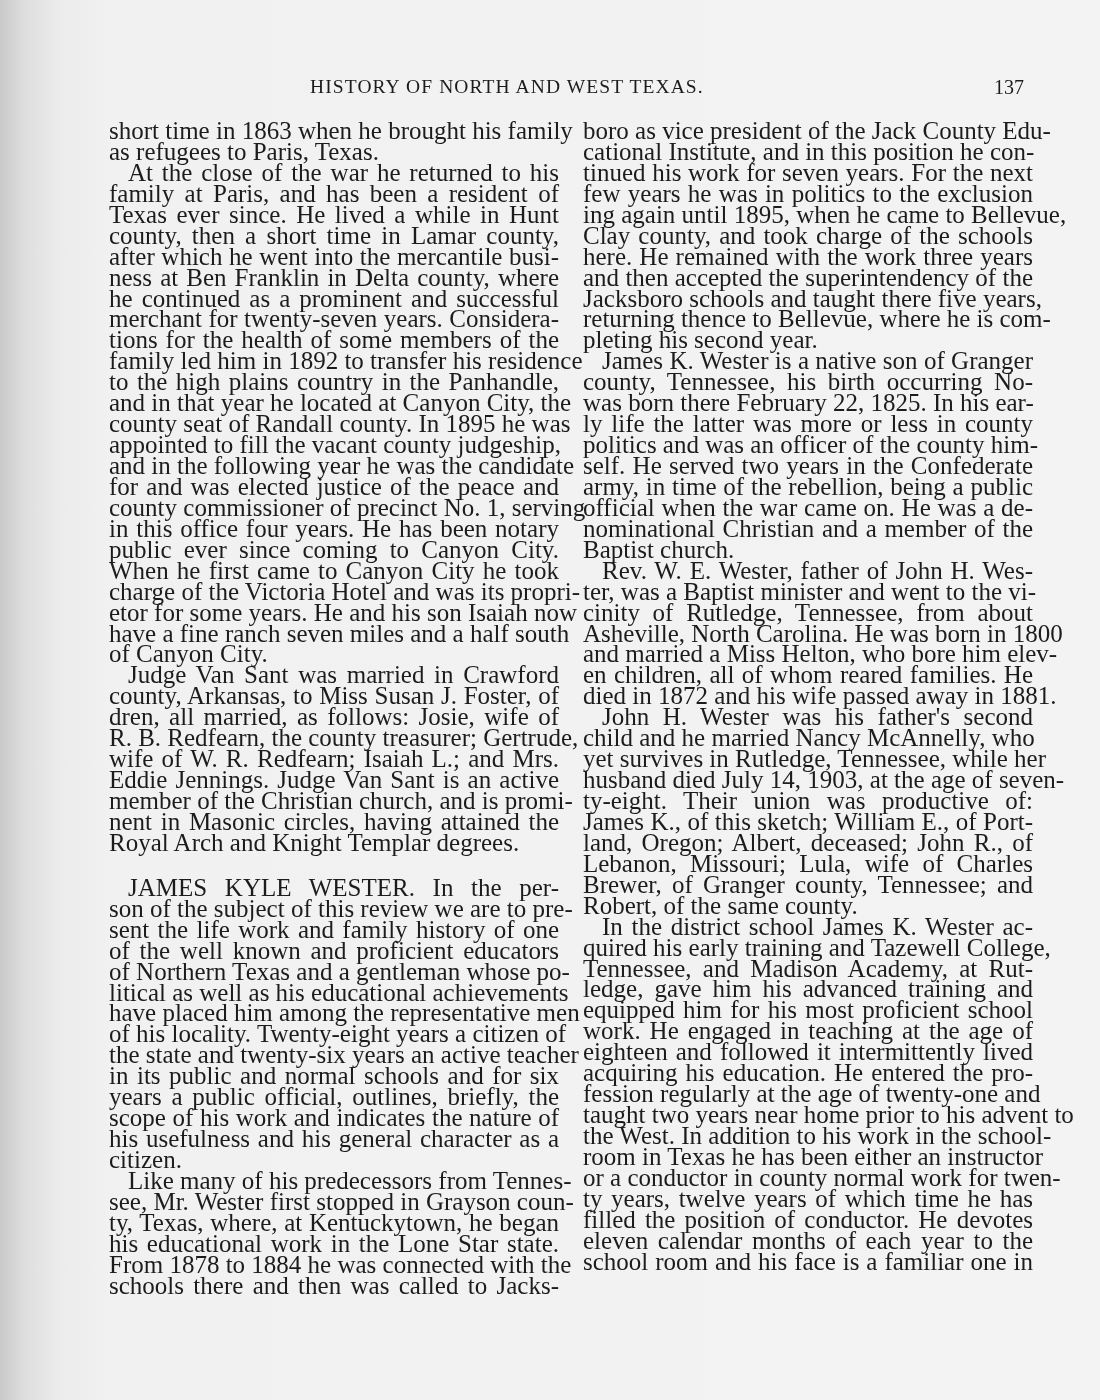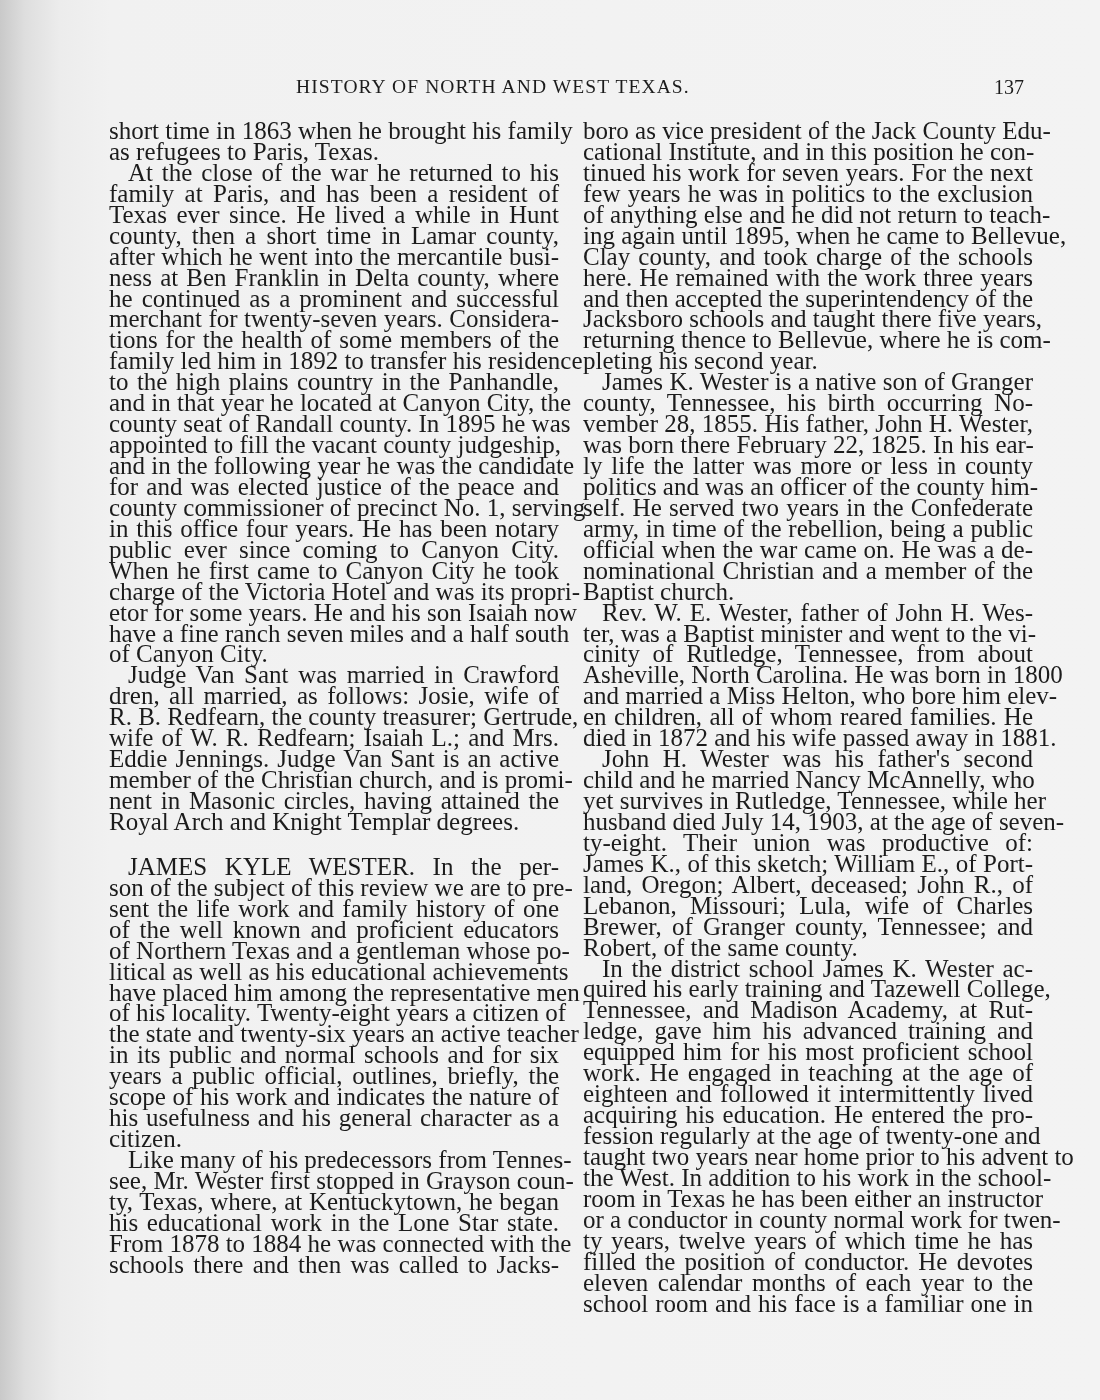--- a/index.html
+++ b/index.html
@@ -7,21 +7,21 @@
       width: 1100px; height: 1400px; overflow: hidden;
       background: linear-gradient(to right, #c9c9c9 0px, #dedede 25px, #ececec 60px, #f1f1f1 110px, #f3f3f3 100%);
       font-family: "Liberation Serif", "DejaVu Serif", serif;
       color: #1c1c1c;
       position: relative;
     }
     .running-head {
       position: absolute; top: 76px; left: 0; width: 1100px; height: 26px;
     }
     .running-title {
-      position: absolute; left: 296px; top: 0;
+      position: absolute; left: 310px; top: 0;
       font-size: 19.5px; letter-spacing: 1.1px; white-space: nowrap;
     }
     .page-number {
       position: absolute; left: 994px; top: 0; font-size: 20px; text-align: right;
     }
     .col {
       position: absolute; top: 121px; width: 450px;
       font-size: 25px; line-height: 20.95px;
     }
     .col-left { left: 109px; }
@@ -68,20 +68,21 @@
       <span class="ln">in this office four years.  He has been notary</span>
       <span class="ln">public ever since coming to Canyon City.</span>
       <span class="ln">When he first came to Canyon City he took</span>
       <span class="ln">charge of the Victoria Hotel and was its propri-</span>
       <span class="ln">etor for some years.  He and his son Isaiah now</span>
       <span class="ln">have a fine ranch seven miles and a half south</span>
       <span class="ln last">of Canyon City.</span>
     </div>
     <div>
       <span class="ln indent">Judge Van Sant was married in Crawford</span>
+      <span class="ln">county, Arkansas, to Miss Susan J. Foster, of</span>
       <span class="ln">dren, all married, as follows:  Josie, wife of</span>
       <span class="ln">R. B. Redfearn, the county treasurer; Gertrude,</span>
       <span class="ln">wife of W. R. Redfearn; Isaiah L.; and Mrs.</span>
       <span class="ln">Eddie Jennings.  Judge Van Sant is an active</span>
       <span class="ln">member of the Christian church, and is promi-</span>
       <span class="ln">nent in Masonic circles, having attained the</span>
       <span class="ln last">Royal Arch and Knight Templar degrees.</span>
     </div>
     <span class="gap"></span>
     <div>
@@ -108,33 +109,31 @@
       <span class="ln">From 1878 to 1884 he was connected with the</span>
       <span class="ln">schools there and then was called to Jacks-</span>
     </div>
   </div>
 <div class="col col-right" id="col-1">
     <div>
       <span class="ln">boro as vice president of the Jack County Edu-</span>
       <span class="ln">cational Institute, and in this position he con-</span>
       <span class="ln">tinued his work for seven years.  For the next</span>
       <span class="ln">few years he was in politics to the exclusion</span>
-      <span class="ln">of anything else and he did not return to teach-</span>
       <span class="ln">ing again until 1895, when he came to Bellevue,</span>
       <span class="ln">Clay county, and took charge of the schools</span>
       <span class="ln">here.  He remained with the work three years</span>
       <span class="ln">and then accepted the superintendency of the</span>
       <span class="ln">Jacksboro schools and taught there five years,</span>
       <span class="ln">returning thence to Bellevue, where he is com-</span>
       <span class="ln last">pleting his second year.</span>
     </div>
     <div>
       <span class="ln indent">James K. Wester is a native son of Granger</span>
       <span class="ln">county, Tennessee, his birth occurring No-</span>
-      <span class="ln">vember 28, 1855.  His father, John H. Wester,</span>
       <span class="ln">was born there February 22, 1825.  In his ear-</span>
       <span class="ln">ly life the latter was more or less in county</span>
       <span class="ln">politics and was an officer of the county him-</span>
       <span class="ln">self.  He served two years in the Confederate</span>
       <span class="ln">army, in time of the rebellion, being a public</span>
       <span class="ln">official when the war came on.  He was a de-</span>
       <span class="ln">nominational Christian and a member of the</span>
       <span class="ln last">Baptist church.</span>
     </div>
     <div>

